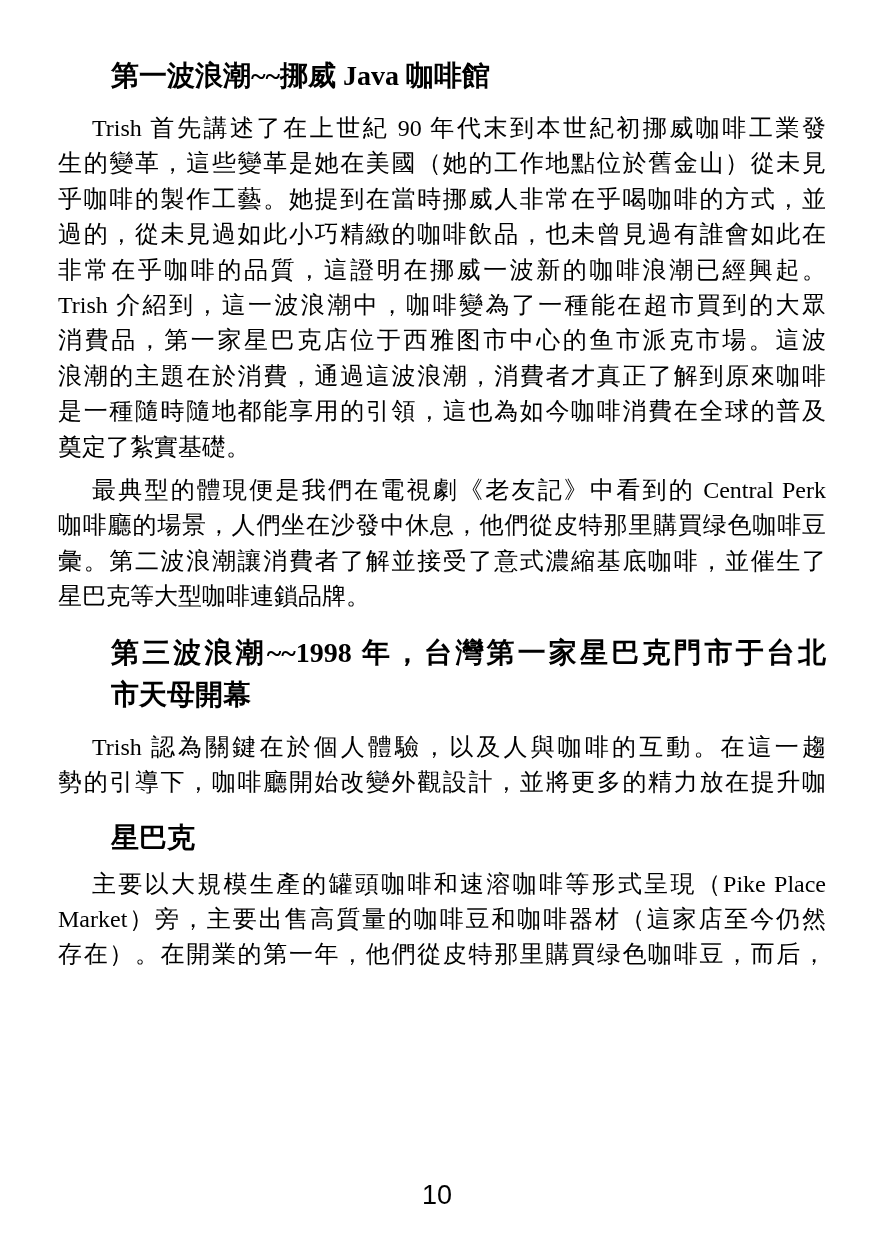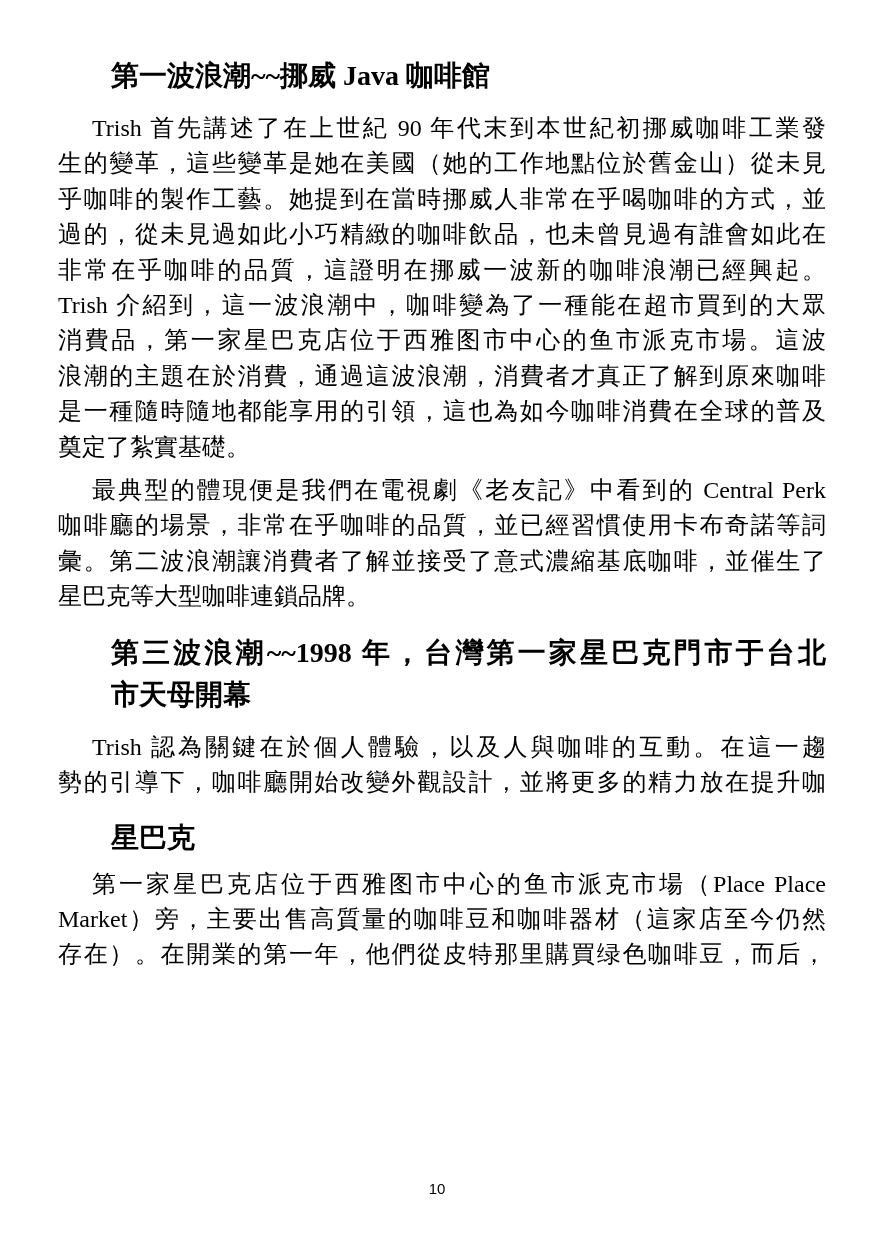--- a/index.html
+++ b/index.html
@@ -42,21 +42,21 @@
   }
   .line.indent {
     text-indent: 34px;
   }
   .page-number {
     position: absolute;
     top: 1180px;
     left: 0;
     width: 874px;
     text-align: center;
-    font-size: 15px;
+    font-size: 27px;
     font-family: "Liberation Sans", "DejaVu Sans", sans-serif;
   }
 </style>
 </head>
 <body>
 
 <div class="page">
 
   <h2 class="heading">
     <span class="line">第一波浪潮~~挪威 Java 咖啡館</span>
@@ -71,40 +71,40 @@
     <span class="line fill">Trish 介紹到，這一波浪潮中，咖啡變為了一種能在超市買到的大眾</span>
     <span class="line fill">消費品，第一家星巴克店位于西雅图市中心的鱼市派克市場。這波</span>
     <span class="line fill">浪潮的主題在於消費，通過這波浪潮，消費者才真正了解到原來咖啡</span>
     <span class="line fill">是一種隨時隨地都能享用的引領，這也為如今咖啡消費在全球的普及</span>
     <span class="line">奠定了紮實基礎。</span>
   </p>
 
 
   <p class="para" style="margin-top:8px">
     <span class="line fill indent">最典型的體現便是我們在電視劇《老友記》中看到的 Central Perk</span>
-    <span class="line fill">咖啡廳的場景，非常在乎咖啡的品質，並已經習慣使用卡布奇諾等詞</span>
+    <span class="line fill">咖啡廳的場景，人們坐在沙發中休息，他們從皮特那里購買绿色咖啡豆</span>
     <span class="line fill">彙。第二波浪潮讓消費者了解並接受了意式濃縮基底咖啡，並催生了</span>
     <span class="line">星巴克等大型咖啡連鎖品牌。</span>
   </p>
 
   <h2 class="heading" style="margin-top:17px">
     <span class="line fill">第三波浪潮~~1998 年，台灣第一家星巴克門市于台北</span>
     <span class="line">市天母開幕</span>
   </h2>
 
   <p class="para" style="margin-top:14px">
     <span class="line fill indent">Trish 認為關鍵在於個人體驗，以及人與咖啡的互動。在這一趨</span>
     <span class="line fill">勢的引導下，咖啡廳開始改變外觀設計，並將更多的精力放在提升咖</span>
   </p>
 
   <h2 class="heading" style="margin-top:16px">
     <span class="line">星巴克</span>
   </h2>
 
   <p class="para" style="margin-top:8px">
-    <span class="line fill indent">第一家星巴克店位于西雅图市中心的鱼市派克市場（Place Place</span>
+    <span class="line fill indent">主要以大規模生產的罐頭咖啡和速溶咖啡等形式呈現（Pike Place</span>
     <span class="line fill">Market）旁，主要出售高質量的咖啡豆和咖啡器材（這家店至今仍然</span>
     <span class="line fill">存在）。在開業的第一年，他們從皮特那里購買绿色咖啡豆，而后，</span>
   </p>
 
   <div class="page-number">10</div>
 
 </div>
 
 </body></html>

